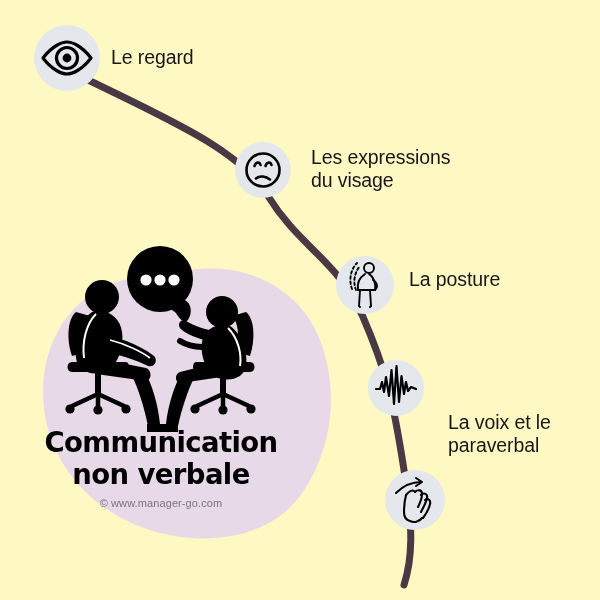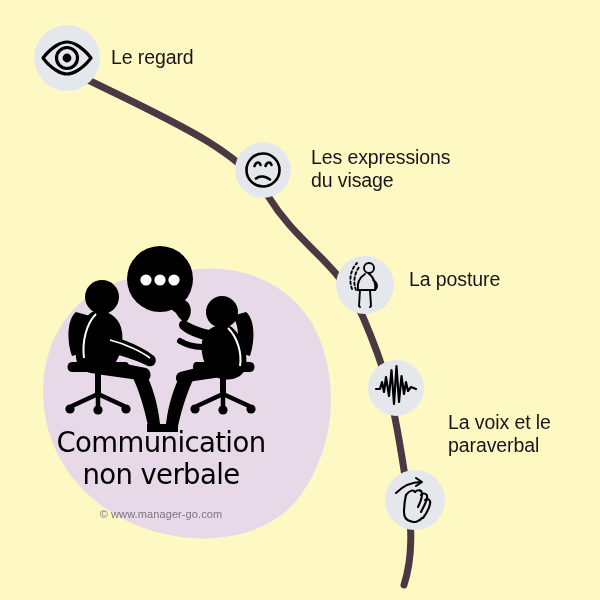--- a/index.html
+++ b/index.html
@@ -55,30 +55,30 @@
   #title-block {
     position: absolute;
     left: 32px;
     top: 426px;
     width: 258px;
     text-align: center;
   }
   #title-block .title-text {
     display: block;
     font-family: "DejaVu Sans", sans-serif;
-    font-weight: normal;
+    font-weight: bold;
     font-size: 27.5px;
     line-height: 32px;
     color: #000000;
     letter-spacing: -0.6px;
     white-space: pre-line;
   }
   #title-block .credit-text {
     display: block;
-    margin-top: 18px;
+    margin-top: 7px;
     font-family: "Liberation Sans", sans-serif;
     font-size: 11px;
     color: #7b7580;
     letter-spacing: 0.1px;
   }
 </style>
 </head>
 <body>
 
 <div id="infographic">

